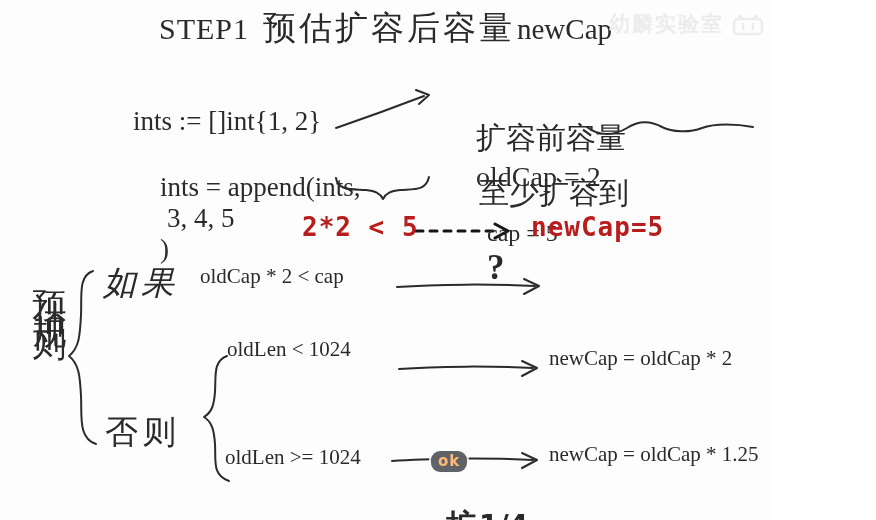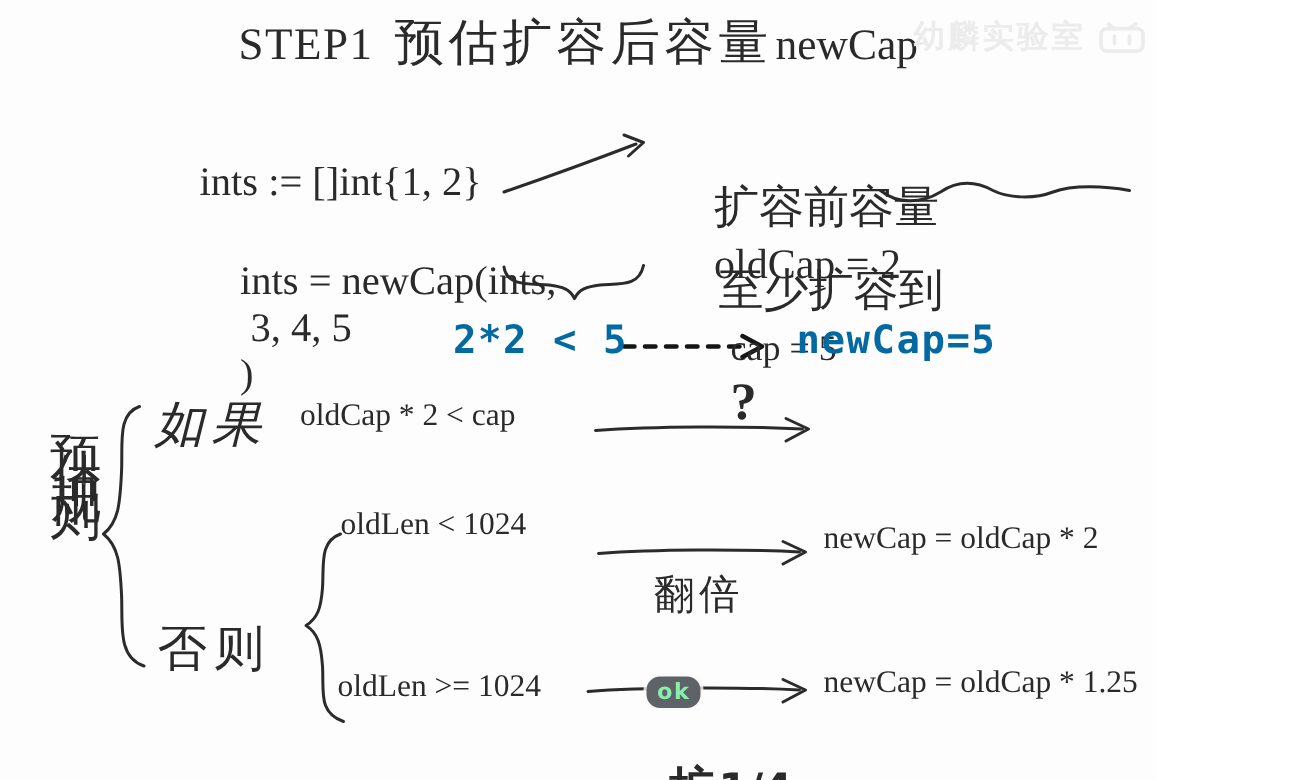--- a/index.html
+++ b/index.html
@@ -30,41 +30,41 @@
 
   
   .cap-note { left:446px; top:84px; font-size:30px; }
   .cap-note .val { font-size:28px; margin-left:0;text-align:right; }
   .target-note { left:449px; top:139px; font-size:30px; }
   .target-note .val { font-size:24px; margin-left:8px; }
   .target-note .q { font-size:35px; font-weight:bold; margin-left:8px; }
 
   
   .marker { font-family:"DejaVu Sans Mono","Liberation Mono",monospace;
-    font-weight:bold; font-size:26px; color:#0369a1; letter-spacing:1px; }
+    font-weight:bold; font-size:26px; color:#b91c1c; letter-spacing:1px; }
   .calc-expr   { left:302px; top:212px; }
   .calc-result { left:531px; top:212px; }
 
   
   .group-label { left:26px; top:263px; writing-mode:vertical-rl; text-orientation:upright;
     font-size:34px; letter-spacing:13px; }
   .if-label   { left:103px; top:261px; font-size:33px; letter-spacing:5px;font-style:italic; }
   .else-label { left:105px; top:410px; font-size:33px; letter-spacing:5px; }
   .cond,.res { font-size:21px; }
   .if-cond { left:200px; top:264px; }
   .if-res  { left:549px; top:264px; }
   .r2-cond { left:227px; top:337px; }
   .r2-res  { left:549px; top:346px; }
   .r3-cond { left:225px; top:445px; }
   .r3-res  { left:549px; top:442px; }
   .arrow-label-1 { left:436px; top:378px; font-size:27px; letter-spacing:3px; }
   .arrow-label-2 { left:416px; top:471px; font-size:30px; font-weight:bold; }
   .arrow-label-2 .frac { font-family:"DejaVu Sans","Liberation Sans",sans-serif; font-size:28px; margin-left:3px; }
 
-  .ok-badge { left:431px; top:451px; background:#5f6368; color:#86efac;
+  .ok-badge { left:431px; top:451px; background:#5f6368; color:#fdba74;
     font-family:"DejaVu Sans","Liberation Sans",sans-serif; font-weight:bold; font-size:15px;
     padding:1px 7px 2px; border-radius:9px; letter-spacing:1px;
     box-shadow:0 0 0 2px rgba(250,250,250,0.8); }
 </style>
 </head>
 <body>
 
 <div id="canvas">
 
   <svg class="overlay" viewBox="0 0 876 520">
@@ -111,21 +111,21 @@
           <path d="M26,5 L22,8"></path>
         <rect x="3" y="8" width="28" height="15" rx="4"></rect>
         <path d="M12,13 L12,18"></path>
           <path d="M22,13 L22,18"></path>
       </g>
     </svg>
   </div>
 
   <div class="abs code1">ints := []int{1, 2}</div>
   <div class="abs code2">
-    <span>ints = newCap(ints,</span>
+    <span>ints = append(ints,</span>
     <span class="args">3, 4, 5</span>
     <span>)</span>
   </div>
 
   <div class="abs cap-note">
     <span>扩容前容量</span>
     <span class="val">oldCap = 2</span>
   </div>
   <div class="abs target-note">
     <span>至少扩容到</span>
@@ -136,21 +136,20 @@
   <div class="abs marker calc-expr">2*2 &lt; 5</div>
   <div class="abs marker calc-result">newCap=5</div>
 
   <div class="abs group-label">预估规则</div>
   <div class="abs if-label">如果</div>
   <div class="abs cond if-cond">oldCap * 2 &lt; cap</div>
 
   <div class="abs else-label">否则</div>
 
   <div class="abs cond r2-cond">oldLen &lt; 1024</div>
-  <div class="abs arrow-label-1">翻倍</div>
   <div class="abs res r2-res">newCap = oldCap * 2</div>
 
   <div class="abs cond r3-cond">oldLen &gt;= 1024</div>
   <div class="abs ok-badge">ok</div>
   <div class="abs arrow-label-2">
     <span>扩</span><span class="frac">1/4</span>
   </div>
   <div class="abs res r3-res">newCap = oldCap * 1.25</div>
 
 </div>

